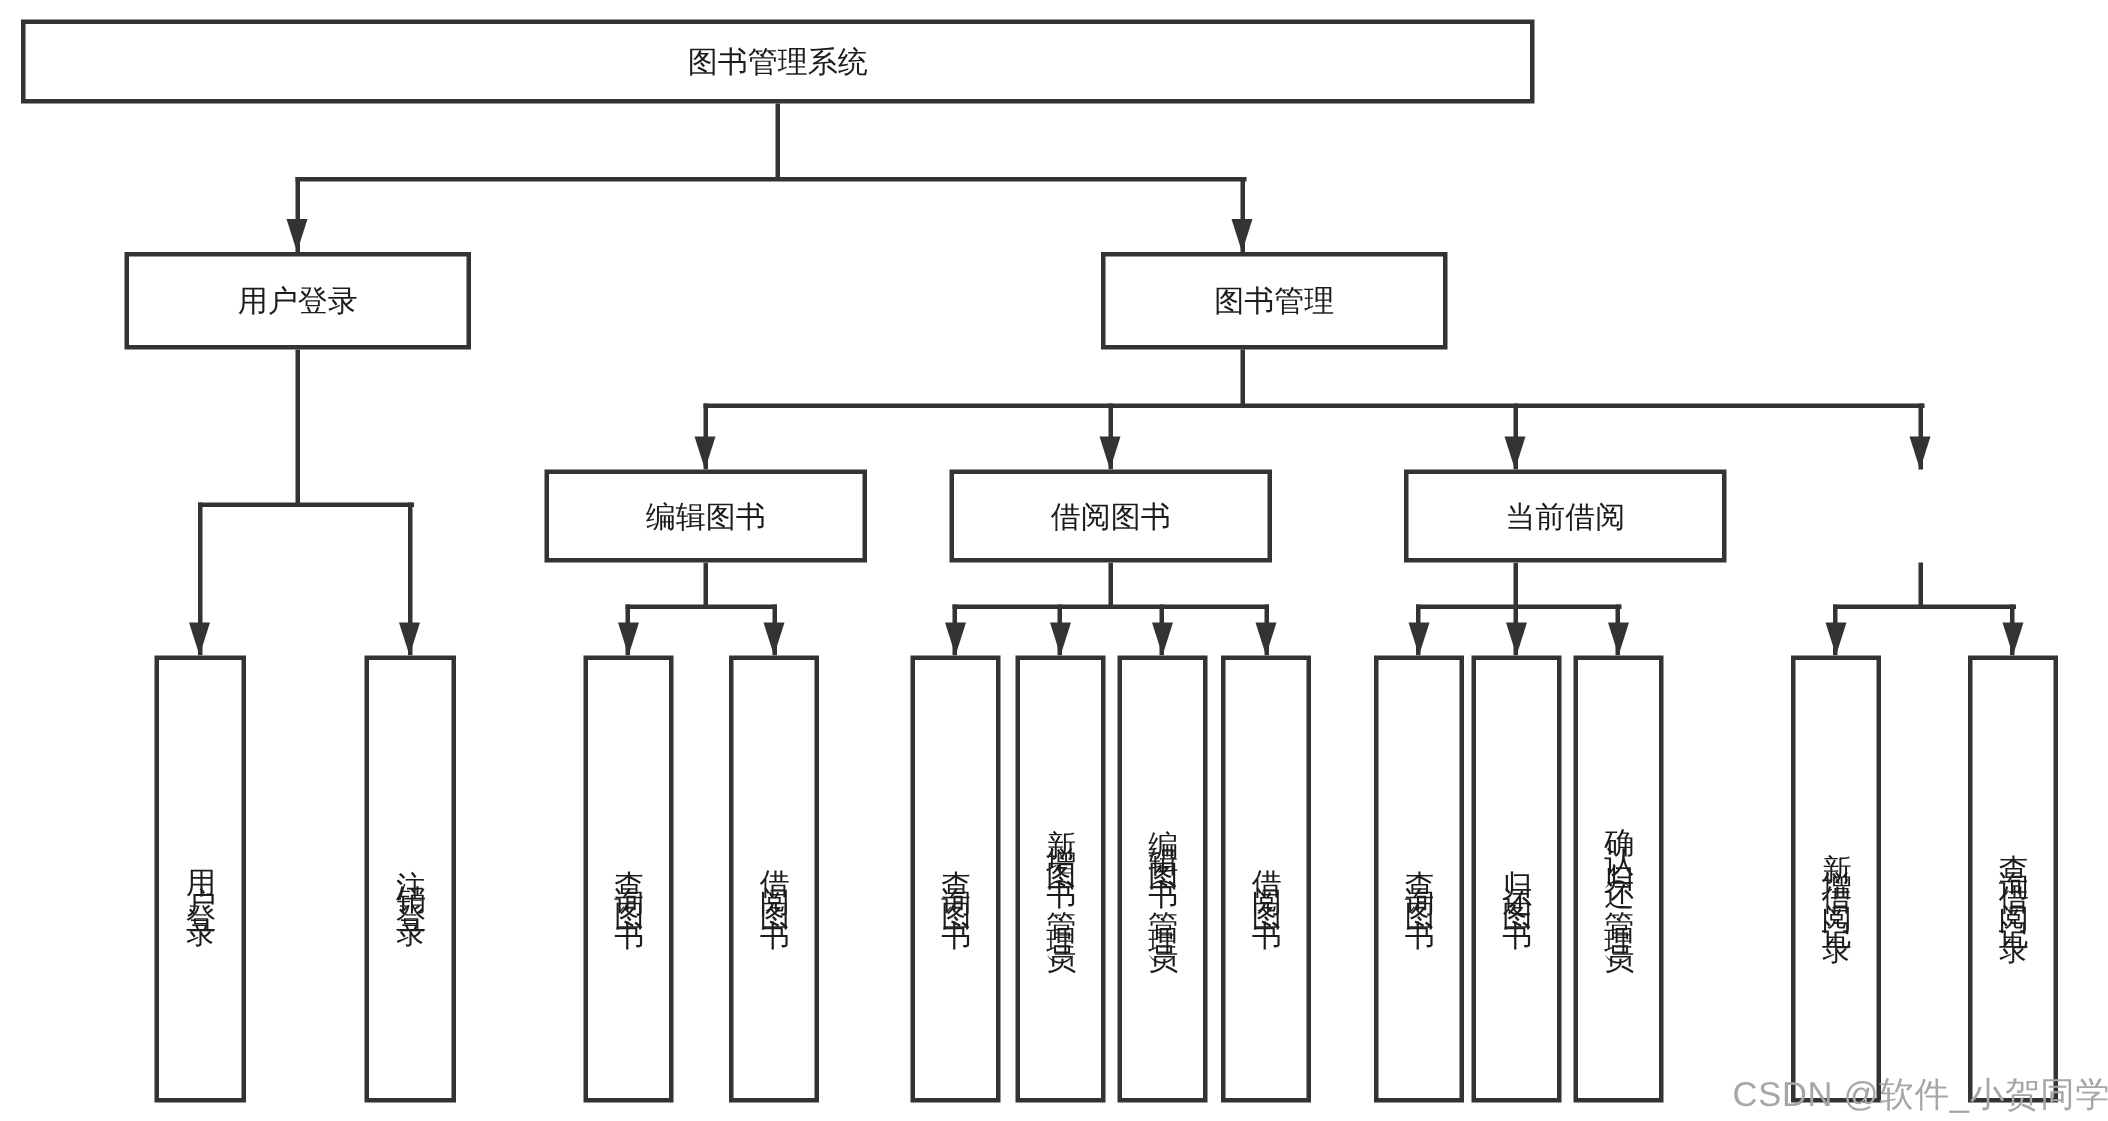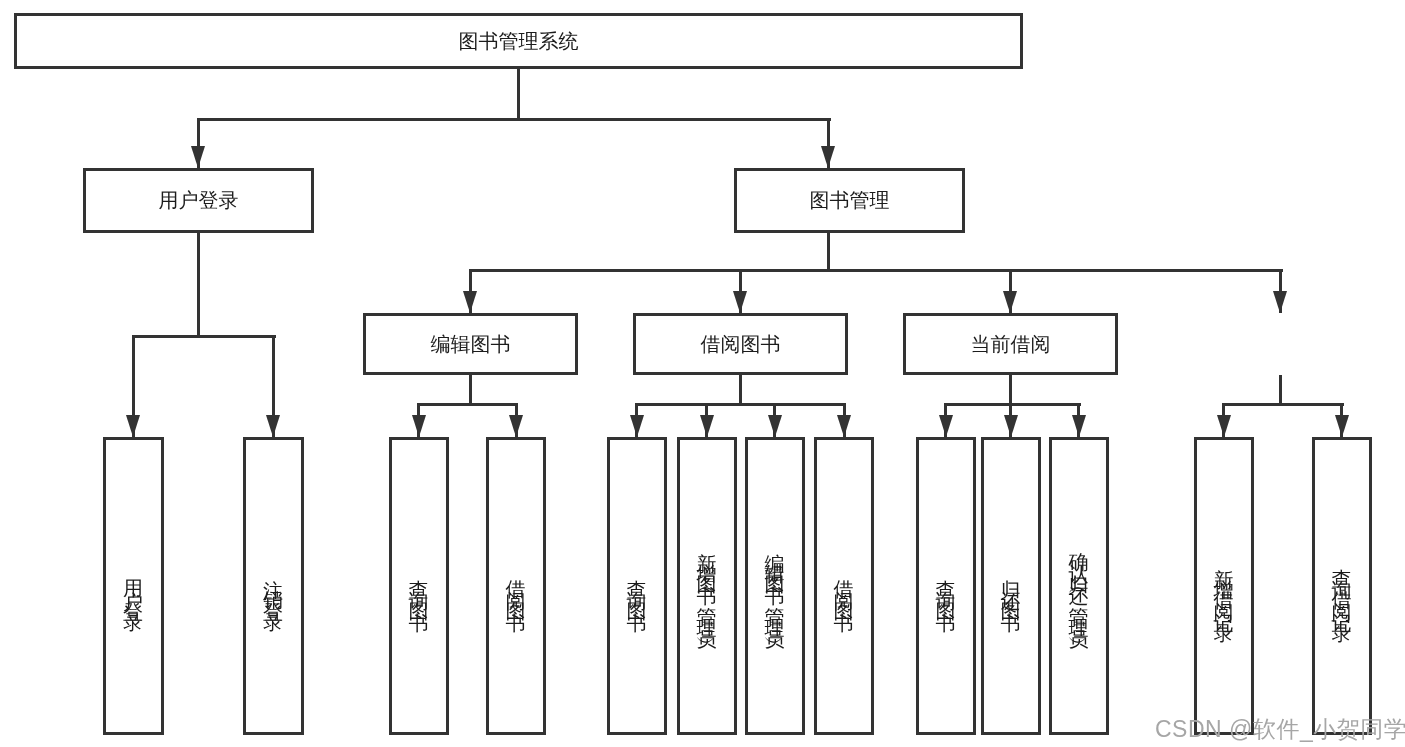--- a/index.html
+++ b/index.html
@@ -143,21 +143,21 @@
   <div class="box h2" style="left:734px">
     <span>图书管理</span>
   </div>
 
   <div class="box h3" style="left:363px">
     <span>编辑图书</span>
   </div>
   <div class="box h3" style="left:633px">
     <span>借阅图书</span>
   </div>
-  <div class="box h3" style="left:903px">
+  <div class="box h3" style="left:936px">
     <span>当前借阅</span>
   </div>
 
   <div class="box leaf" style="left:103px;width:61px">
     <span class="vtext">用户登录</span>
   </div>
   <div class="box leaf" style="left:243px;width:61px">
     <span class="vtext">注销登录</span>
   </div>
 

